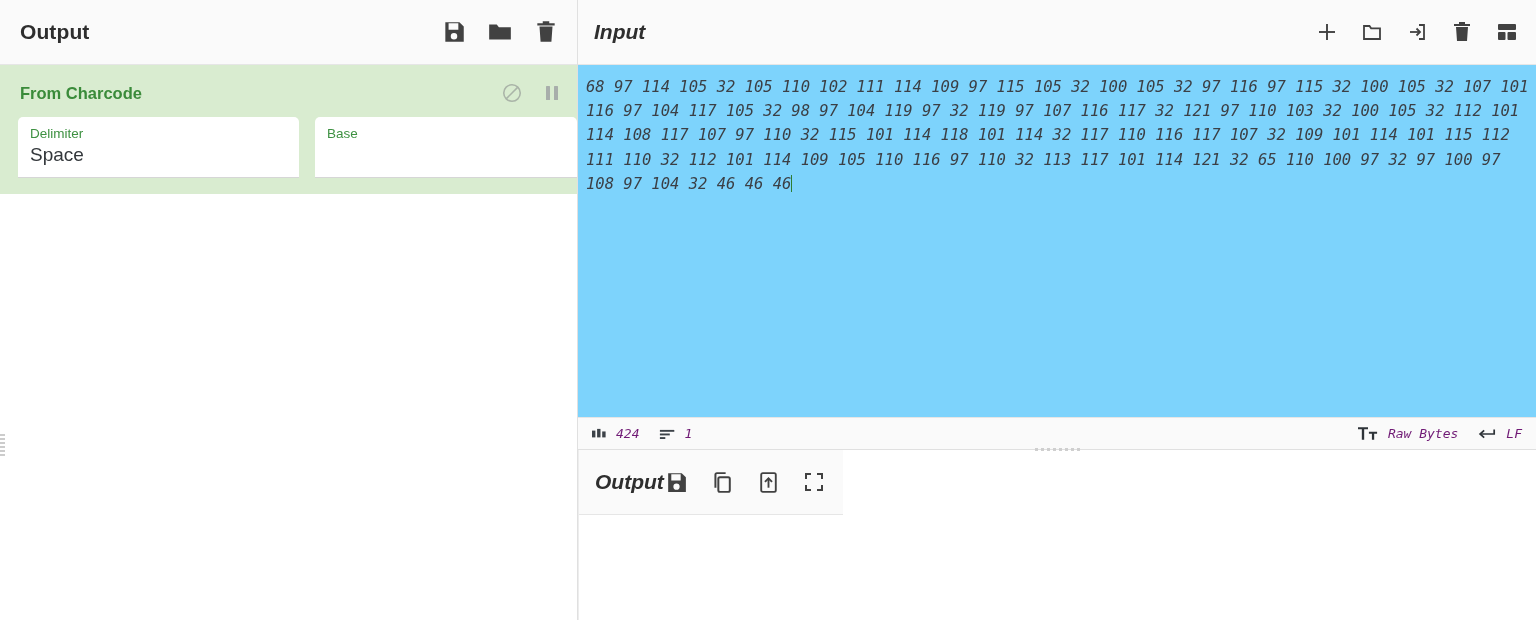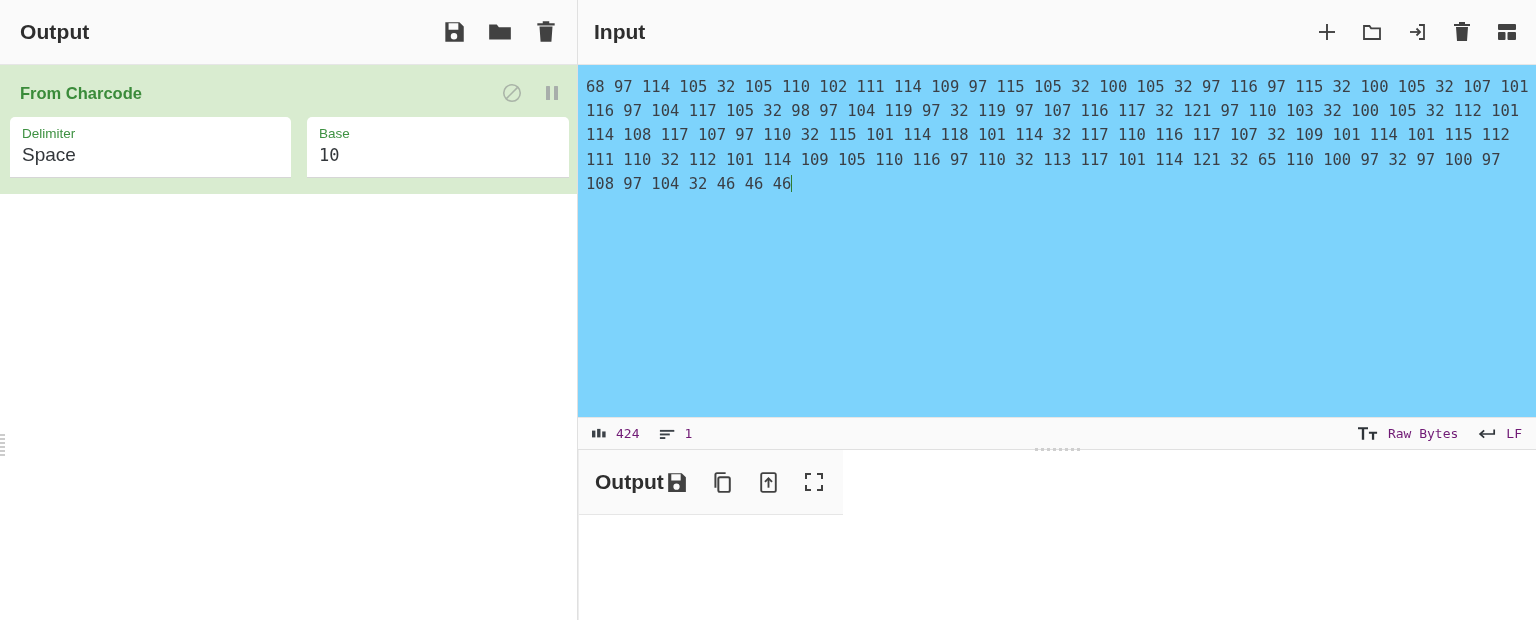--- a/index.html
+++ b/index.html
@@ -59,21 +59,21 @@
     height: 28px;
   }
   .op-name {
     font-size: 16.5px; font-weight: bold; color: #3a8b3a;
   }
   .op-icons {
     margin-left: auto; display: flex; align-items: center; gap: 20px;
   }
   .op-args {
     display: flex; gap: 16px;
-    padding: 10px 21px 0 10px;
+    padding: 10px 21px 0 18px;
   }
   .arg {
     background: #ffffff;
     border-radius: 5px 5px 0 0;
     border-bottom: 1px solid #d6d6d6;
     padding: 8px 12px 9px 12px;
     flex: 0 0 auto;
   }
   .arg.delim { width: 281px; }
   .arg.base  { width: 262px; }
@@ -95,20 +95,21 @@
     width: 5px; height: 22px;
     display: flex; flex-direction: column; justify-content: space-between;
   }
   .v-gripper i { display: block; width: 5px; height: 2px; background: #cccccc; }
 
   
   .io-pane {
     width: 958px; height: 620px;
     display: flex; flex-direction: column;
     background: #ffffff;
+    font-style: italic;
   }
   .input-pane {
     height: 450px;
     display: flex; flex-direction: column;
     border-bottom: 1px solid #e0e0e0;
     position: relative;
     background: #ffffff;
   }
   .io-title-bar {
     height: 65px;
@@ -232,21 +233,20 @@
 
         <div class="op-args">
 
           <div class="arg delim">
             <div class="arg-label">Delimiter</div>
             <div class="arg-value">Space</div>
           </div>
 
           <div class="arg base">
             <div class="arg-label">Base</div>
-            <div class="arg-value mono">10</div>
           </div>
 
         </div>
       </div>
     </div>
 
     <div class="v-gripper">
       <i></i>
         <i></i>
         <i></i>

